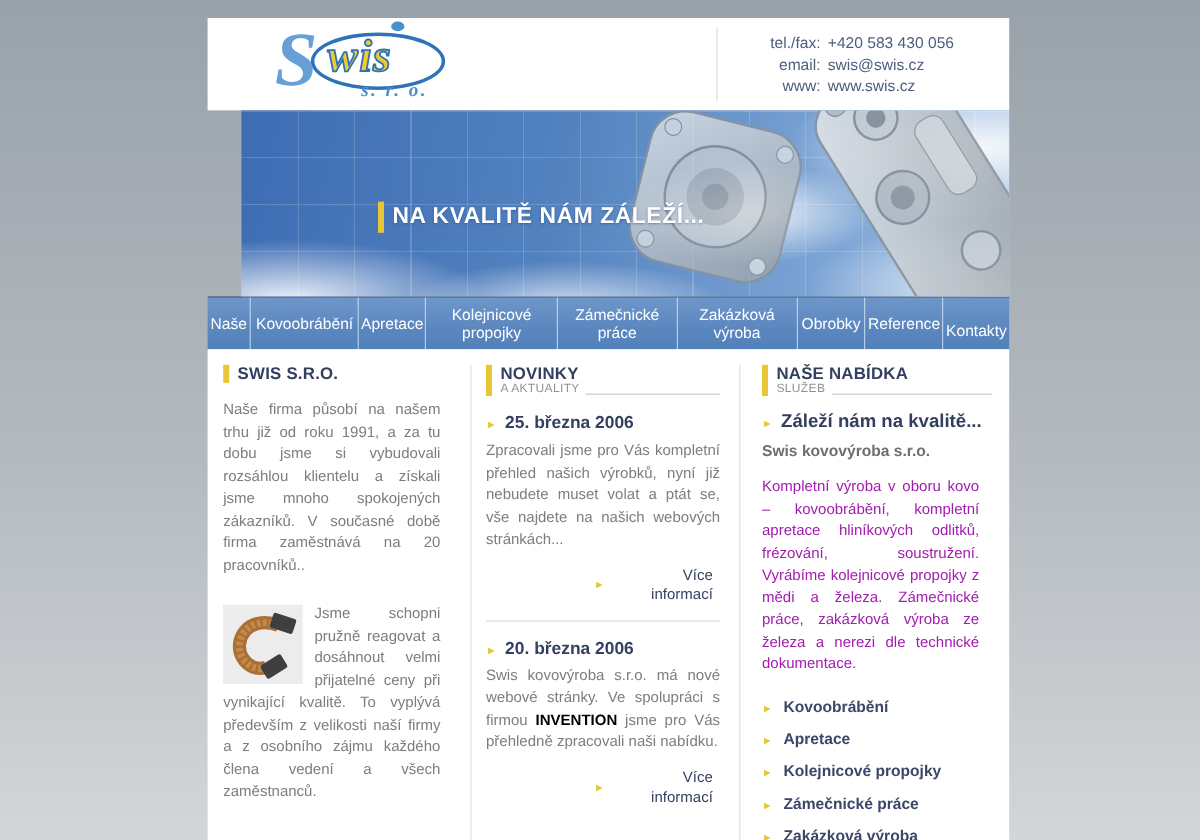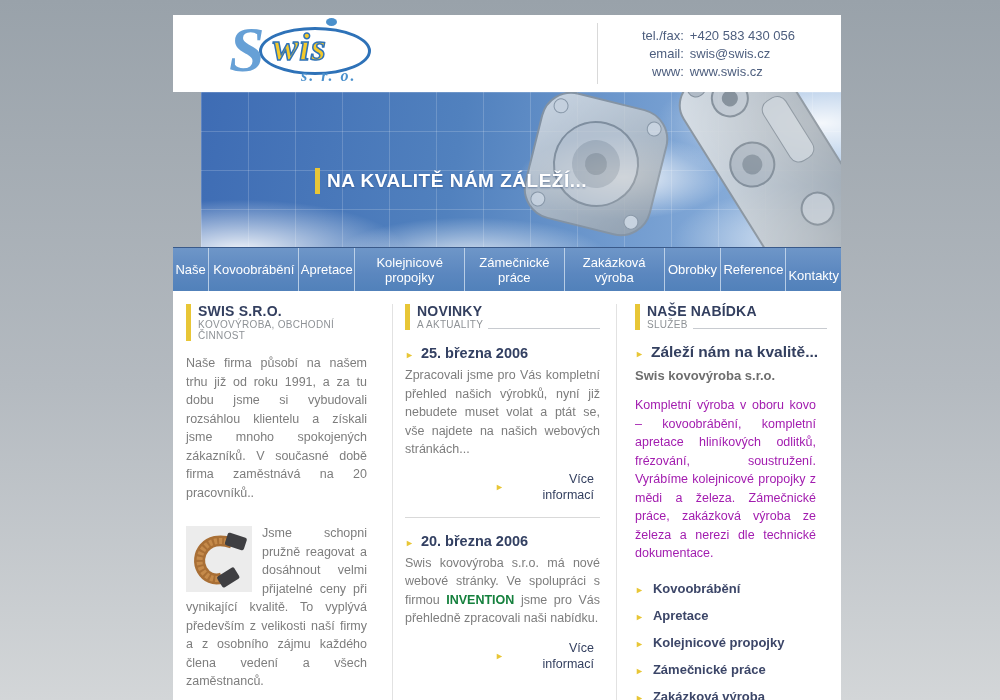--- a/index.html
+++ b/index.html
@@ -73,21 +73,21 @@
 
   .body-text{font-size:12.5px;line-height:18.5px;color:#7d7d7d;text-align:justify;margin:0 12px 14px 0;}
   .conn-img{float:left;width:66px;height:66px;background:#ececec;margin:2px 10px 4px 0;}
   .p2{margin-bottom:38px;}
   .p1{margin-bottom:22px;}
 
   .news-date{display:flex;align-items:baseline;gap:7px;color:#334062;font-weight:bold;
     font-size:14.5px;margin:15px 0 5px 0;}
   .arr{color:#e8c636;font-size:9px;flex:0 0 auto;}
   .news-text{font-size:12.5px;line-height:18.5px;color:#7d7d7d;text-align:justify;margin:0;}
-  .news-text a{color:#15803d;font-weight:bold;}
+  .news-text a{color:#000000;font-weight:bold;}
   .more{display:flex;justify-content:flex-end;align-items:center;gap:26px;margin:12px 6px 14px 0;}
   .more a{color:#333f5f;font-size:12.5px;line-height:16px;width:64px;text-align:right;display:inline-block;}
   .news-sep{border:none;border-top:1px solid #d9d9d9;margin:4px 0 2px 0;}
 
   .offer-title{display:flex;align-items:baseline;gap:7px;color:#333f5f;font-weight:bold;font-size:15.5px;margin:2px 0 7px 0;}
   .offer-sub{font-size:13px;font-weight:bold;color:#6e6e6e;margin-bottom:13px;}
   .offer-text{font-size:12.5px;line-height:18.5px;color:#a21caf;text-align:justify;margin:0 11px 18px 0;}
   .offer-link{display:flex;align-items:baseline;gap:9px;margin-bottom:12px;}
   .offer-link a{color:#3c4668;font-weight:bold;font-size:13px;}
 </style>
@@ -180,24 +180,20 @@
       </div>
   </div>
 
   <div class="main">
 
     <div class="col1">
       <div class="h-row">
         <div class="h-bar"></div>
         <div class="h-main">
           <div class="h-title">SWIS S.R.O.</div>
-          <div class="h-sub">
-              <span>KOVOVÝROBA, OBCHODNÍ ČINNOST</span>
-              <span class="line"></span>
-            </div>
         </div>
       </div>
       <p class="body-text p1">Naše firma působí na našem trhu již od roku 1991, a za tu dobu jsme si vybudovali rozsáhlou klientelu a získali jsme mnoho spokojených zákazníků. V současné době firma zaměstnává na 20 pracovníků..</p>
       <div>
         <svg class="conn-img" viewBox="0 0 66 66">
           <rect width="66" height="66" fill="#ececec"></rect>
           <path d="M46,17 C 20,8 8,30 16,44 C 20,51 28,55 36,52" fill="none" stroke="#a96f35" stroke-width="11"></path>
           <path d="M46,17 C 20,8 8,30 16,44 C 20,51 28,55 36,52" fill="none" stroke="#c58a4a" stroke-width="6" stroke-dasharray="3 2"></path>
           <rect x="40" y="9" width="20" height="13" rx="2" fill="#3f3f42" transform="rotate(18 50 15)"></rect>
           <rect x="32" y="45" width="20" height="13" rx="2" fill="#3f3f42" transform="rotate(-32 42 51)"></rect>

